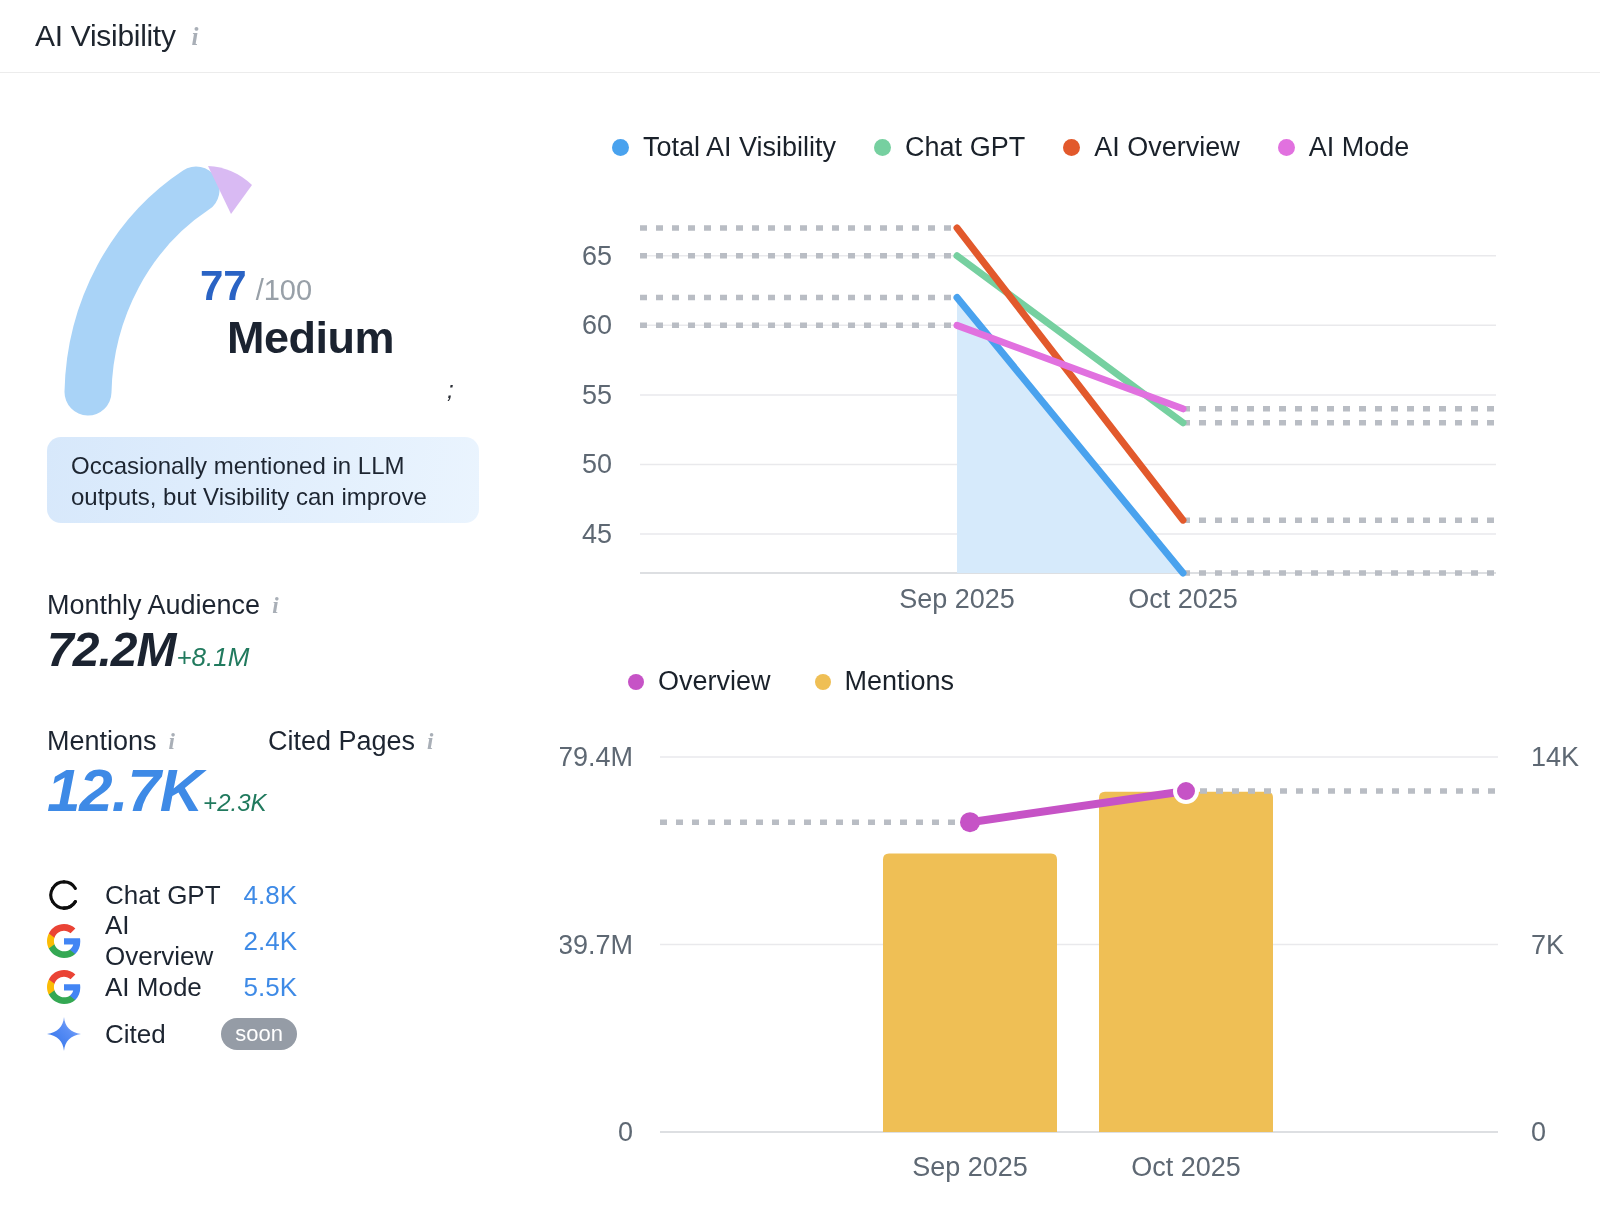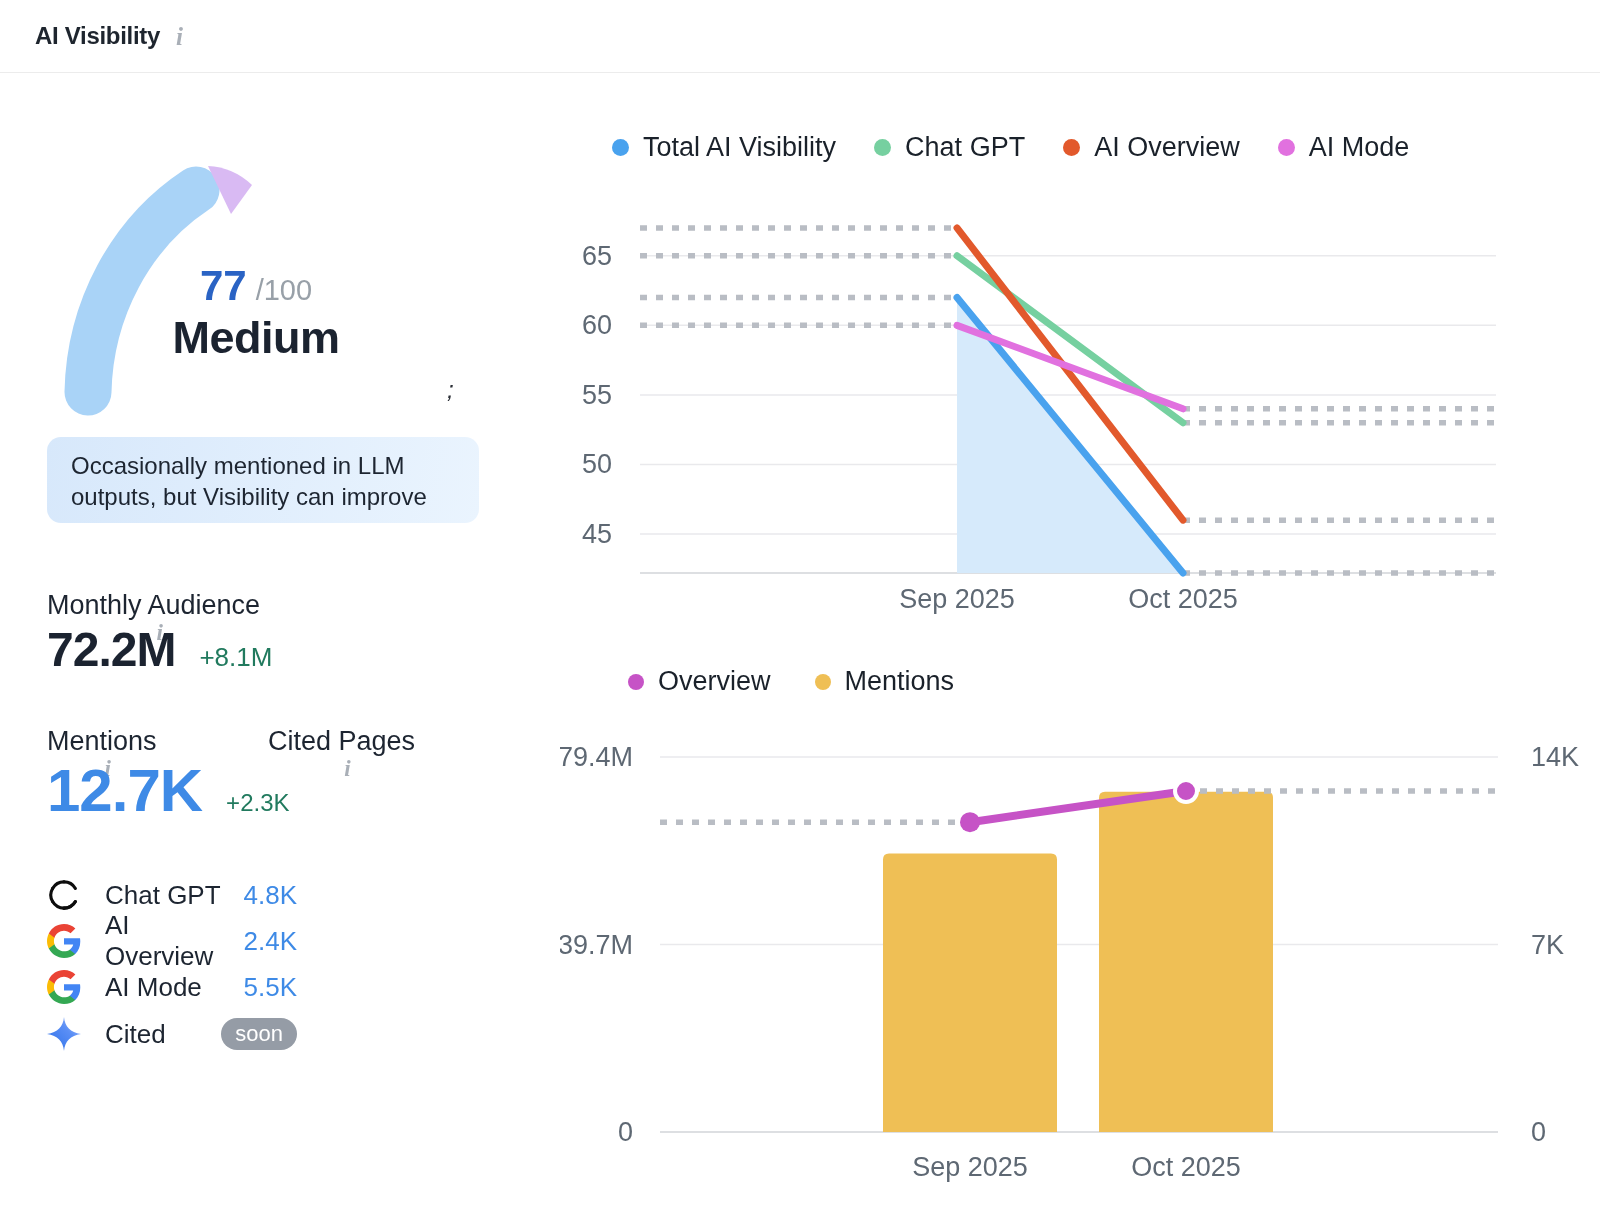--- a/index.html
+++ b/index.html
@@ -3,39 +3,39 @@
 <meta charset="utf-8">
 <style>
   html,body{margin:0;padding:0;background:#fff;}
   .page{position:relative;width:1600px;height:1220px;background:#fff;overflow:hidden;
         font-family:"Liberation Sans",sans-serif;color:#1d2531;}
   .abs{position:absolute;}
 
   
   .header{position:absolute;left:0;top:0;width:1600px;height:72px;border-bottom:1px solid #ececec;
           display:flex;align-items:center;background:#fff;}
-  .header-title{margin-left:35px;font-size:24px;font-weight:700;color:#1e252e;letter-spacing:-.3px;}
+  .header-title{margin-left:35px;font-size:30px;font-weight:400;color:#1e252e;letter-spacing:-.3px;}
   .info-i{font-family:"Liberation Serif",serif;font-style:italic;font-weight:700;color:#a9afb7;
           font-size:25px;margin-left:16px;line-height:1;}
   .info-i.small{font-size:23px;margin-left:12px;}
 
   
   .score-block{position:absolute;left:118px;top:262px;width:276px;text-align:center;}
   .score-line{display:flex;justify-content:center;align-items:baseline;gap:9px;}
   .score-num{font-size:42px;font-weight:800;color:#2a63c4;}
   .score-max{font-size:29px;color:#98a0a8;}
-  .score-label{font-size:45px;font-weight:800;color:#1b2330;margin-top:2px;letter-spacing:-.5px;}
+  .score-label{font-size:45px;font-weight:800;color:#1b2330;margin-top:2px;letter-spacing:-.5px;text-align:right;}
   .stray{position:absolute;left:447px;top:376px;font-size:24px;font-style:italic;color:#2b2f36;}
 
   .info-box{position:absolute;left:47px;top:437px;width:384px;height:60px;padding:13px 24px;
             border-radius:14px;background:linear-gradient(100deg,#d7e8fb 0%,#eaf4fe 100%);
             font-size:24px;line-height:31px;color:#1d2531;}
 
-  .stat-label{display:flex;align-items:center;font-size:27px;color:#1d2531;flex-direction:column;}
-  .stat-value-row{display:flex;align-items:baseline;gap:24px;}
+  .stat-label{display:flex;align-items:center;font-size:27px;color:#1d2531;}
+  .stat-value-row{display:flex;align-items:baseline;gap:1px;font-style:italic;}
   .big-dark{font-size:48px;font-weight:800;color:#1b2330;letter-spacing:-1px;}
   .big-blue{font-size:60px;font-weight:800;color:#3e8ae6;letter-spacing:-1px;}
   .delta{font-size:26px;color:#217a5e;}
 
   
   .platform-row{position:absolute;left:47px;width:250px;height:40px;display:flex;align-items:center;}
   .platform-row .p-icon{width:34px;height:34px;flex:0 0 34px;}
   .platform-label{margin-left:24px;font-size:26px;color:#1d2531;}
   .platform-value{margin-left:auto;font-size:26px;color:#3e8ae6;}
   .badge{margin-left:auto;background:#959ca6;color:#fff;font-size:22px;padding:3px 14px;

